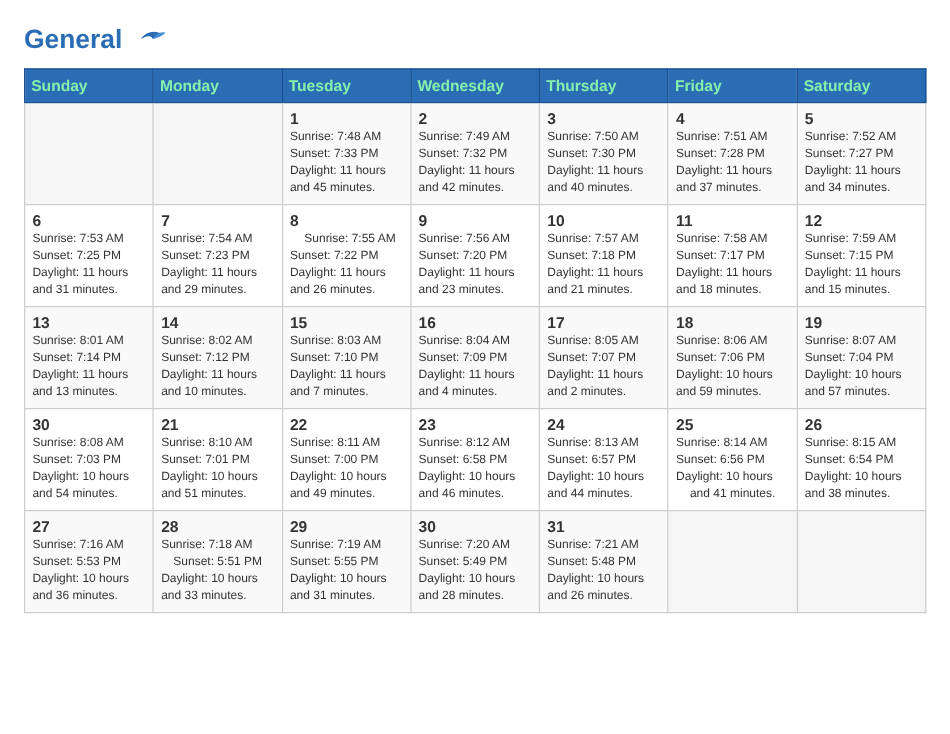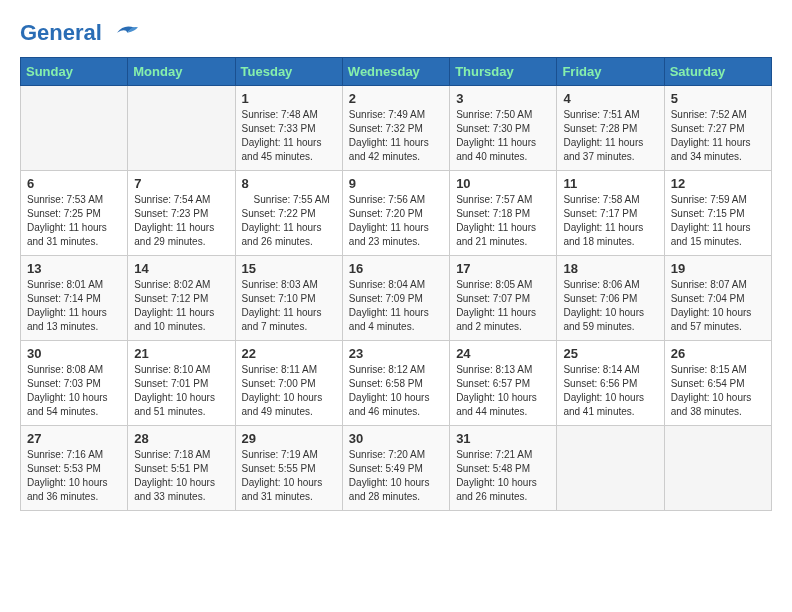--- a/index.html
+++ b/index.html
@@ -338,21 +338,21 @@
             <span style="display: block;">Daylight: 10 hours</span>
             <span style="display: block;">and 44 minutes.</span>
           </div>
         </td>
         <td>
           <span class="day-num">25</span>
           <div class="day-info">
             <span style="display: block;">Sunrise: 8:14 AM</span>
             <span style="display: block;">Sunset: 6:56 PM</span>
             <span style="display: block;">Daylight: 10 hours</span>
-            <span style="display: block;">and 41 minutes.</span>
+            <span style="display: block; text-align: center;">and 41 minutes.</span>
           </div>
         </td>
         <td>
           <span class="day-num">26</span>
           <div class="day-info">
             <span style="display: block;">Sunrise: 8:15 AM</span>
             <span style="display: block;">Sunset: 6:54 PM</span>
             <span style="display: block;">Daylight: 10 hours</span>
             <span style="display: block;">and 38 minutes.</span>
           </div>
@@ -365,21 +365,21 @@
             <span style="display: block;">Sunrise: 7:16 AM</span>
             <span style="display: block;">Sunset: 5:53 PM</span>
             <span style="display: block;">Daylight: 10 hours</span>
             <span style="display: block;">and 36 minutes.</span>
           </div>
         </td>
         <td>
           <span class="day-num">28</span>
           <div class="day-info">
             <span style="display: block;">Sunrise: 7:18 AM</span>
-            <span style="display: block;">Sunset: 5:51 PM</span>
+            <span style="display: block; text-align: center;">Sunset: 5:51 PM</span>
             <span style="display: block;">Daylight: 10 hours</span>
             <span style="display: block;">and 33 minutes.</span>
           </div>
         </td>
         <td>
           <span class="day-num">29</span>
           <div class="day-info">
             <span style="display: block;">Sunrise: 7:19 AM</span>
             <span style="display: block;">Sunset: 5:55 PM</span>
             <span style="display: block;">Daylight: 10 hours</span>

